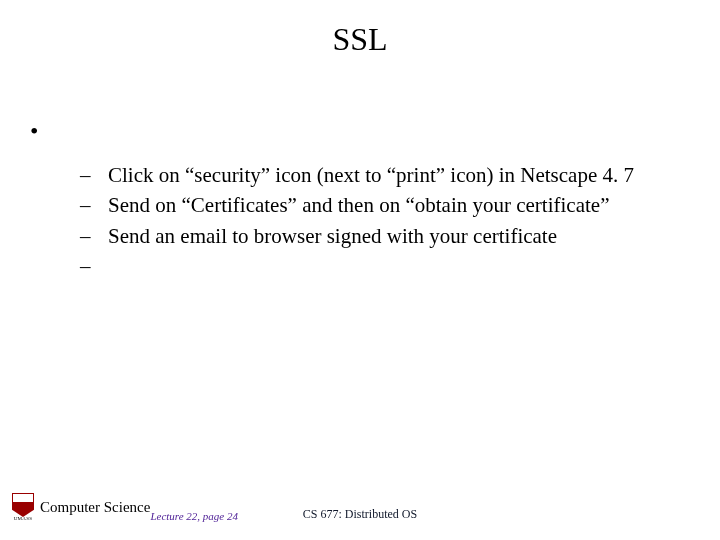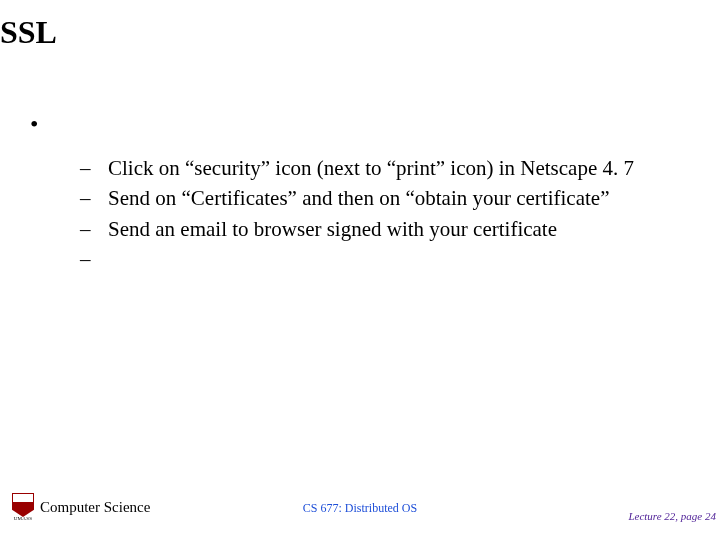--- a/index.html
+++ b/index.html
@@ -5,24 +5,26 @@
     * { margin: 0; padding: 0; box-sizing: border-box; }
     body {
       width: 720px;
       height: 540px;
       background: #fff;
       font-family: 'Times New Roman', Times, serif;
       position: relative;
       overflow: hidden;
     }
     .title {
+      text-align: center;
       font-size: 32px;
-      font-weight: bold;
+      font-weight: normal;
       color: #000;
       padding-top: 14px;
+      margin-top: 7px;
     }
     .content {
       padding: 60px 30px 0 30px;
     }
     .bullet-item {
       display: flex;
       font-size: 24px;
       color: #000;
       margin-bottom: 8px;
     }
@@ -46,21 +48,21 @@
       flex-shrink: 0;
       text-align: left;
     }
     .footer {
       position: absolute;
       bottom: 18px;
       left: 0;
       right: 0;
       display: flex;
       align-items: flex-end;
-      justify-content: space-between;
+      justify-content: flex-start;
       padding: 0 4px 0 10px;
     }
     .footer-left {
       display: flex;
       align-items: center;
       gap: 4px;
     }
     .logo {
       width: 26px;
       height: 30px;
@@ -83,25 +85,25 @@
       margin-top: -1px;
       letter-spacing: 0.3px;
     }
     .footer-left-text {
       font-size: 15px;
       color: #000;
       font-family: 'Times New Roman', Times, serif;
     }
     .footer-center {
       font-size: 12px;
-      color: #1d4ed8;
+      color: #0f172a;
       position: absolute;
       left: 50%;
       transform: translateX(-50%);
-      bottom: 6px;
+      bottom: 0;
     }
     .footer-right {
       font-size: 11px;
       color: #4c1d95;
       font-style: italic;
     }
   </style>
 </head>
 <body>
 

